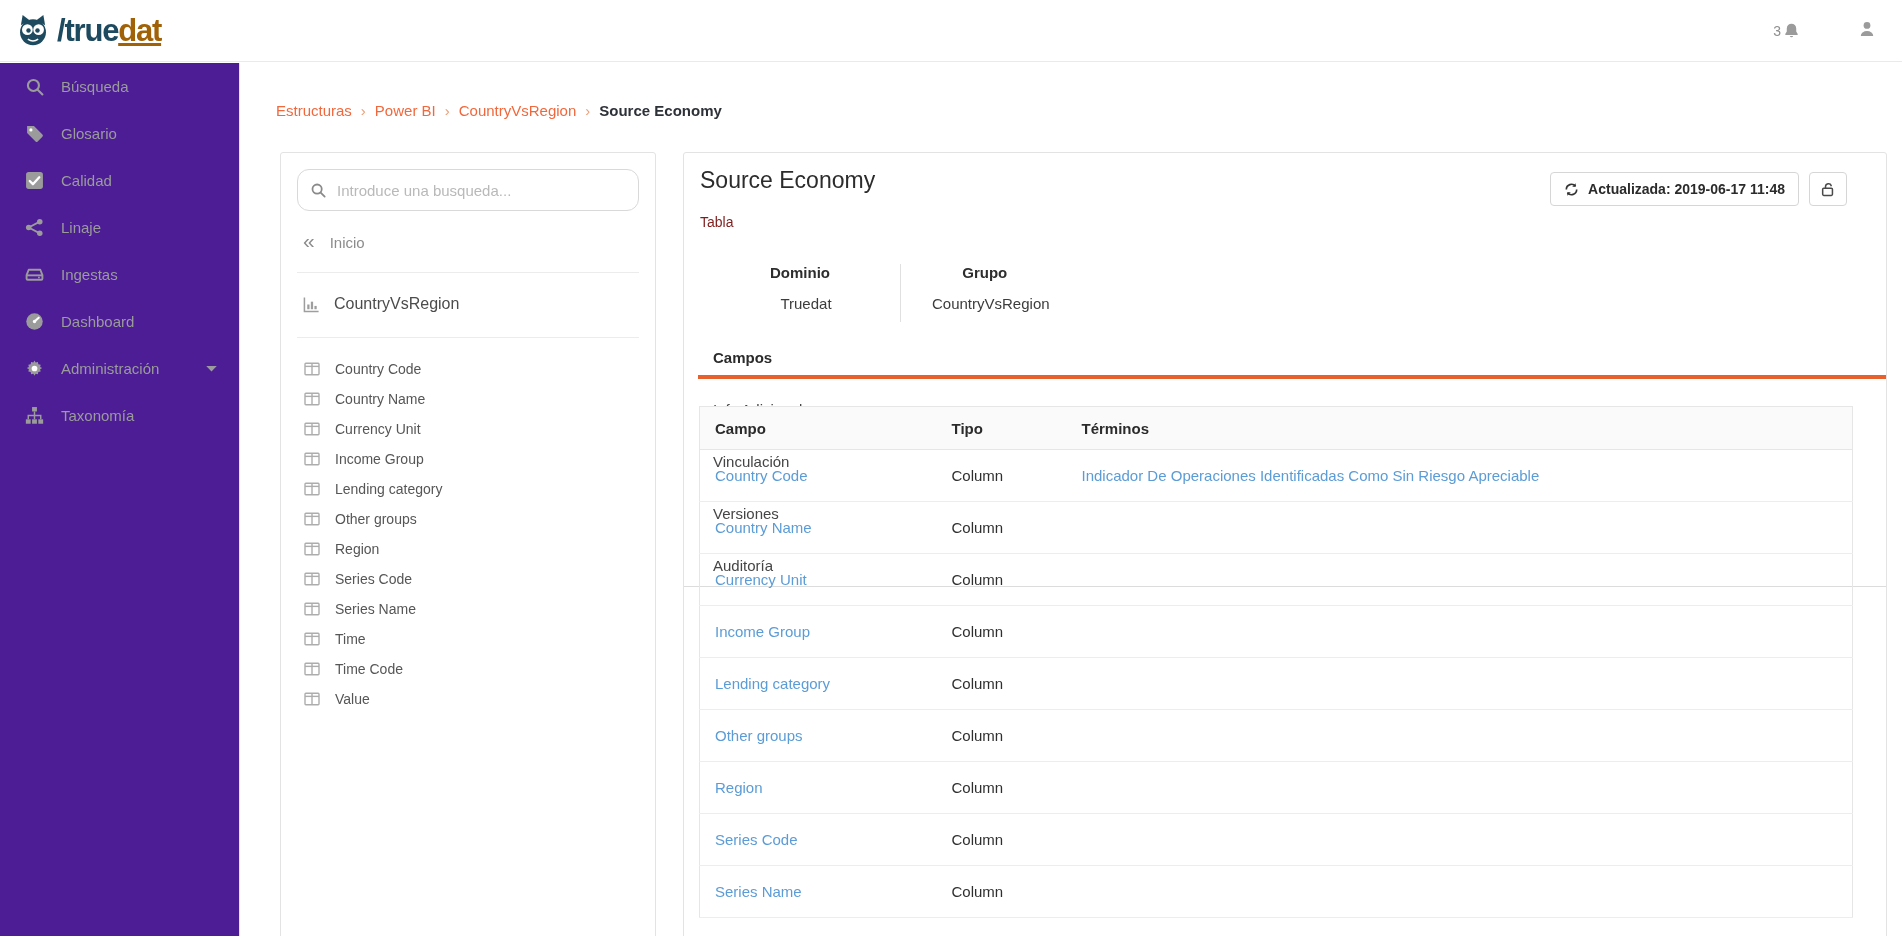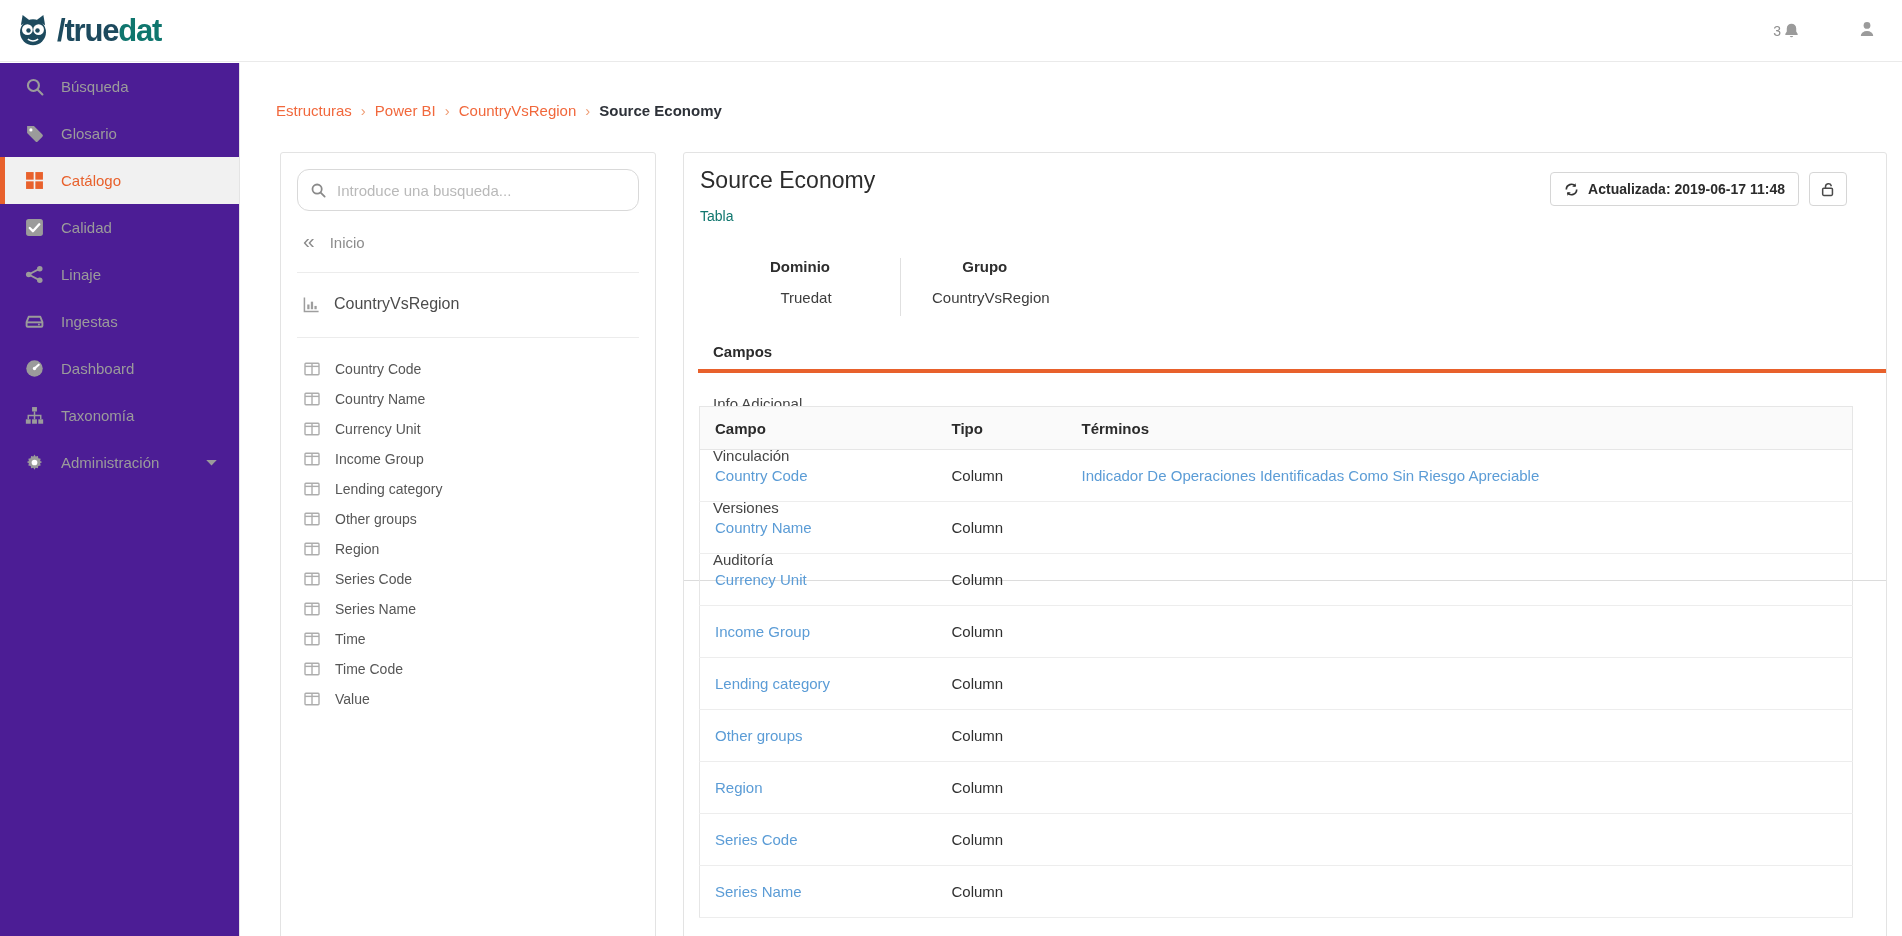--- a/index.html
+++ b/index.html
@@ -6,21 +6,21 @@
   html,body { width:1902px; height:936px; overflow:hidden; background:#fff;
               font-family:"Liberation Sans", sans-serif; }
   .stage { position:relative; width:1902px; height:936px; background:#fff; }
 
   
   .topbar { position:absolute; top:0; left:0; width:100%; height:62px; background:#fff;
             border-bottom:1px solid #eaeaea; display:flex; align-items:center;
             justify-content:space-between; padding:0 18px 0 14px; z-index:6; }
   .logo { display:flex; align-items:center; gap:5px; cursor:pointer; }
   .logo-text { font-size:31px; font-weight:800; letter-spacing:-1.2px; color:#1d4a5e; }
-  .logo-text .dat { color:#0f766e; }
+  .logo-text .dat { color:#a16207;text-decoration:underline; }
   .topbar-right { display:flex; align-items:center; gap:58px; padding-right:8px; }
   .notif { display:flex; align-items:center; gap:2px; color:#8f8f8f; font-size:14px; cursor:pointer; }
   .icon-17 { width:17px; height:17px; color:#9b9b9b; }
   .icon-18 { width:18px; height:18px; color:#9b9b9b; }
 
   
   .sidebar { position:absolute; top:63px; left:0; width:240px; height:873px; background:#4c1d95;
              border-right:1px solid #e4e4e4; }
   .side-item { position:relative; display:flex; align-items:center; height:47px;
                padding-left:25px; color:#9b9b9b; font-size:15px; cursor:pointer; }
@@ -60,21 +60,21 @@
                 color:#565656; font-size:14px; cursor:pointer; }
   .tree-field svg { width:16px; height:14px; color:#adadad; flex:none; }
   .tree-field .lbl { margin-left:15px; }
 
   
   .detail-card { position:absolute; left:683px; top:152px; width:1204px; height:800px;
                  background:#fff; border:1px solid #e3e3e3; border-radius:3px; }
   .detail-head { display:flex; justify-content:space-between; align-items:flex-start;
                  padding:14px 39px 0 16px; }
   .title { font-size:23px; color:#2c2c2c; }
-  .subtitle { font-size:14px; color:#0f766e; margin-top:14px; }
+  .subtitle { font-size:14px; color:#7f1d1d; margin-top:20px; }
   .actions { display:flex; gap:10px; margin-top:5px; }
   .btn { display:flex; align-items:center; gap:9px; height:34px; padding:0 13px;
          border:1px solid #d6d6d6; border-radius:4px; background:#fff; font-size:14px;
          font-weight:700; color:#2b2b2b; cursor:pointer; font-family:inherit; }
   .btn svg { width:15px; height:15px; color:#333; flex:none; }
   .btn.icon-only { width:38px; justify-content:center; padding:0; }
   .btn.icon-only svg { width:16px; height:16px; color:#4a4a4a; }
 
   .meta { display:flex; margin-top:34px;text-align:center; }
   .meta-col.first { width:217px; border-right:1px solid #e0e0e0; padding-left:16px; padding-bottom:10px; }
@@ -141,29 +141,20 @@
       </svg>
       <span class="lbl">Búsqueda</span>
     </div>
     <div class="side-item">
       <svg viewBox="0 0 18 18">
         <path d="M2 2h6.5L16.5 10a1.4 1.4 0 0 1 0 2L12 16.5a1.4 1.4 0 0 1-2 0L2 8.5Z" fill="currentColor"></path>
         <circle cx="5.6" cy="5.6" r="1.5" fill="#fff"></circle>
       </svg>
       <span class="lbl">Glosario</span>
     </div>
-    <div class="side-item active">
-      <svg viewBox="0 0 18 18" fill="currentColor">
-        <rect x="1" y="1" width="7.2" height="7.2"></rect>
-          <rect x="9.8" y="1" width="7.2" height="7.2"></rect>
-        <rect x="1" y="9.8" width="7.2" height="7.2"></rect>
-          <rect x="9.8" y="9.8" width="7.2" height="7.2"></rect>
-      </svg>
-      <span class="lbl">Catálogo</span>
-    </div>
     <div class="side-item">
       <svg viewBox="0 0 18 18">
         <rect x="1" y="1" width="16" height="16" rx="2.5" fill="currentColor"></rect>
         <path d="M4.5 9.5 7.5 12.5 13.5 6" stroke="#fff" stroke-width="2.2" fill="none" stroke-linecap="round" stroke-linejoin="round"></path>
       </svg>
       <span class="lbl">Calidad</span>
     </div>
     <div class="side-item">
       <svg viewBox="0 0 18 18">
         <path d="M3.5 9 14 3.5M3.5 9 14 14.5" stroke="currentColor" stroke-width="1.8" fill="none"></path>
@@ -181,40 +172,40 @@
       </svg>
       <span class="lbl">Ingestas</span>
     </div>
     <div class="side-item">
       <svg viewBox="0 0 18 18">
         <circle cx="9" cy="9" r="7.8" fill="currentColor"></circle>
         <path d="M9 9 13 5.4" stroke="#fff" stroke-width="2" stroke-linecap="round"></path>
         <circle cx="9" cy="9" r="1.6" fill="#fff"></circle>
       </svg>
       <span class="lbl">Dashboard</span>
+    </div>
+    <div class="side-item">
+      <svg viewBox="0 0 20 20">
+        <path d="M10 1.5l1.2 2.2 2.4-.6.4 2.5 2.5.4-.6 2.4 2.2 1.2-2.2 1.2.6 2.4-2.5.4-.4 2.5-2.4-.6-1.2 2.2-1.2-2.2-2.4.6-.4-2.5-2.5-.4.6-2.4-2.2-1.2 2.2-1.2-.6-2.4 2.5-.4.4-2.5 2.4.6Z" fill="currentColor"></path>
+        <circle cx="10" cy="10" r="3" fill="#fff"></circle>
+      </svg>
+      <span class="lbl">Administración</span>
+      <svg class="caret" viewBox="0 0 12 8">
+        <path d="M0 1h12L6 7.5Z" fill="#9b9b9b"></path>
+      </svg>
     </div>
     <div class="side-item">
       <svg viewBox="0 0 18 18">
         <path d="M9 5.2V9M3.1 12.6V9h11.8v3.6M9 9v3.6" stroke="currentColor" stroke-width="1.4" fill="none"></path>
         <rect x="6.7" y="1" width="4.6" height="4.2" fill="currentColor"></rect>
         <rect x="0.8" y="12.6" width="4.6" height="4.2" fill="currentColor"></rect>
         <rect x="6.7" y="12.6" width="4.6" height="4.2" fill="currentColor"></rect>
         <rect x="12.6" y="12.6" width="4.6" height="4.2" fill="currentColor"></rect>
       </svg>
       <span class="lbl">Taxonomía</span>
-    </div>
-    <div class="side-item">
-      <svg viewBox="0 0 20 20">
-        <path d="M10 1.5l1.2 2.2 2.4-.6.4 2.5 2.5.4-.6 2.4 2.2 1.2-2.2 1.2.6 2.4-2.5.4-.4 2.5-2.4-.6-1.2 2.2-1.2-2.2-2.4.6-.4-2.5-2.5-.4.6-2.4-2.2-1.2 2.2-1.2-.6-2.4 2.5-.4.4-2.5 2.4.6Z" fill="currentColor"></path>
-        <circle cx="10" cy="10" r="3" fill="#fff"></circle>
-      </svg>
-      <span class="lbl">Administración</span>
-      <svg class="caret" viewBox="0 0 12 8">
-        <path d="M0 1h12L6 7.5Z" fill="#9b9b9b"></path>
-      </svg>
     </div>
   </nav>
 
   <div class="breadcrumb">
     <span class="crumb">Estructuras</span>
     <span class="crumb-sep">›</span>
     <span class="crumb">Power BI</span>
     <span class="crumb-sep">›</span>
     <span class="crumb">CountryVsRegion</span>
     <span class="crumb-sep">›</span>

